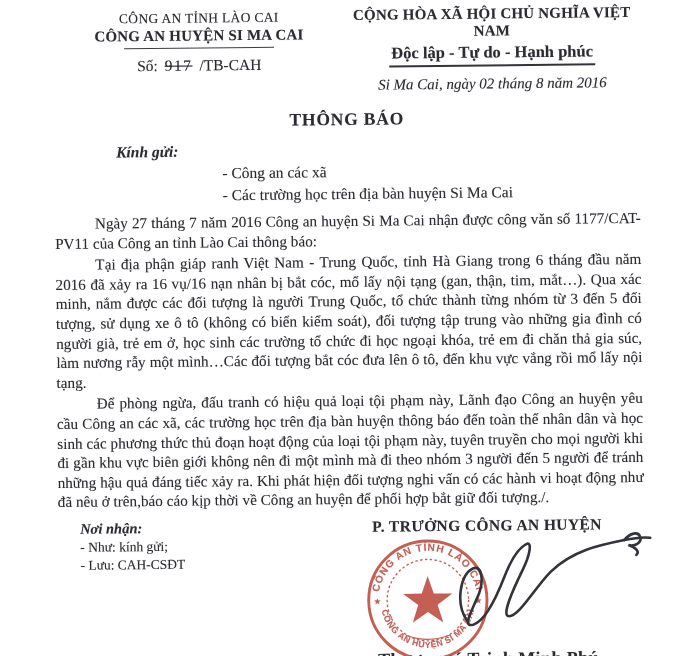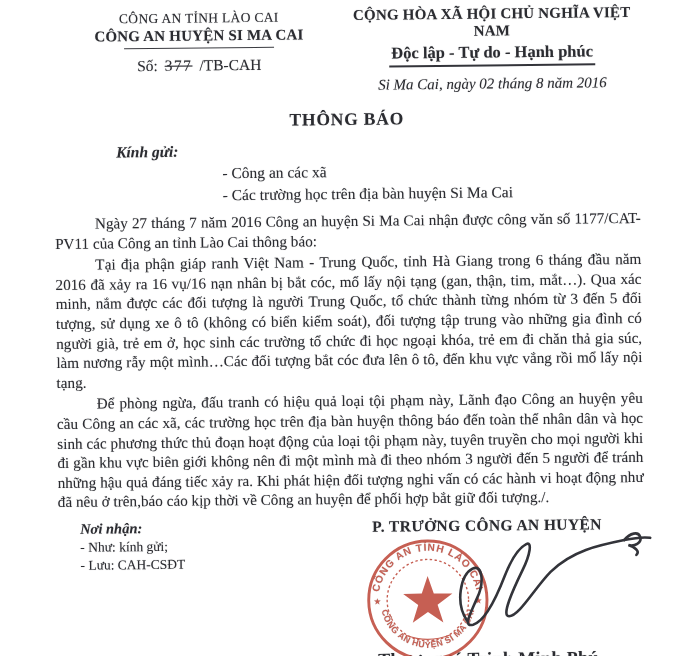--- a/index.html
+++ b/index.html
@@ -61,21 +61,21 @@
 
 <div class="sheet">
 
   <div class="hdr">
     <div class="hdr-left">
       <div class="l1">CÔNG AN TỈNH LÀO CAI</div>
       <div class="l2">CÔNG AN HUYỆN SI MA CAI</div>
       <div class="rule"></div>
       <div class="num">
         <span>Số:</span>
-        <span class="val">377</span>
+        <span class="val">917</span>
         <span>/TB-CAH</span>
       </div>
     </div>
     <div class="hdr-right">
       <div class="l1">CỘNG HÒA XÃ HỘI CHỦ NGHĨA VIỆT NAM</div>
       <div><span class="l2">Độc lập - Tự do - Hạnh phúc</span></div>
       <div class="date">Si Ma Cai, ngày 02 tháng 8  năm 2016</div>
     </div>
   </div>
 

